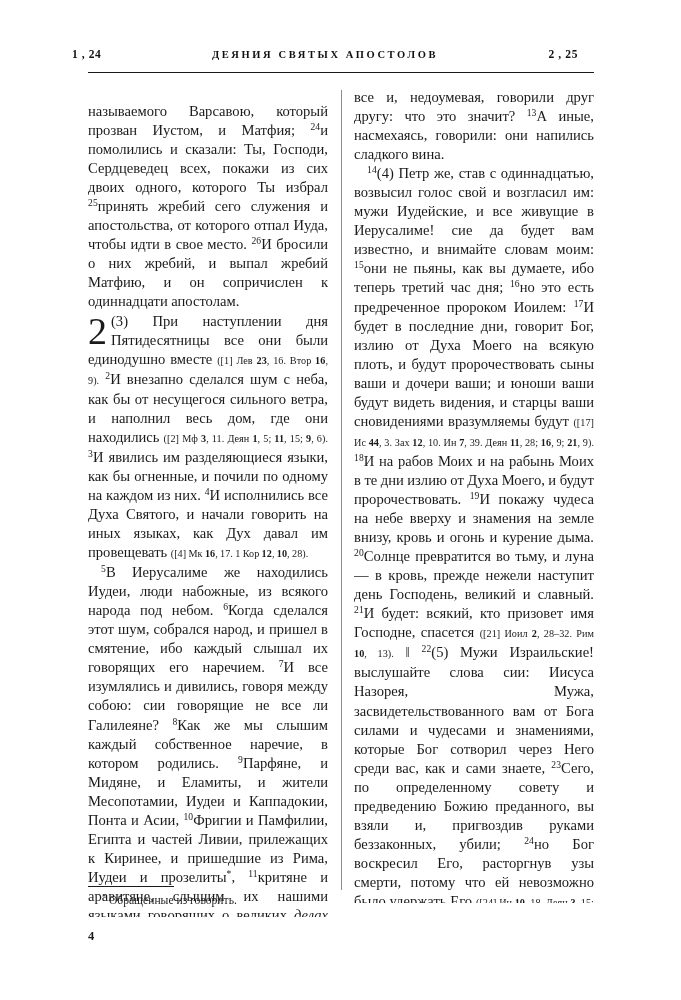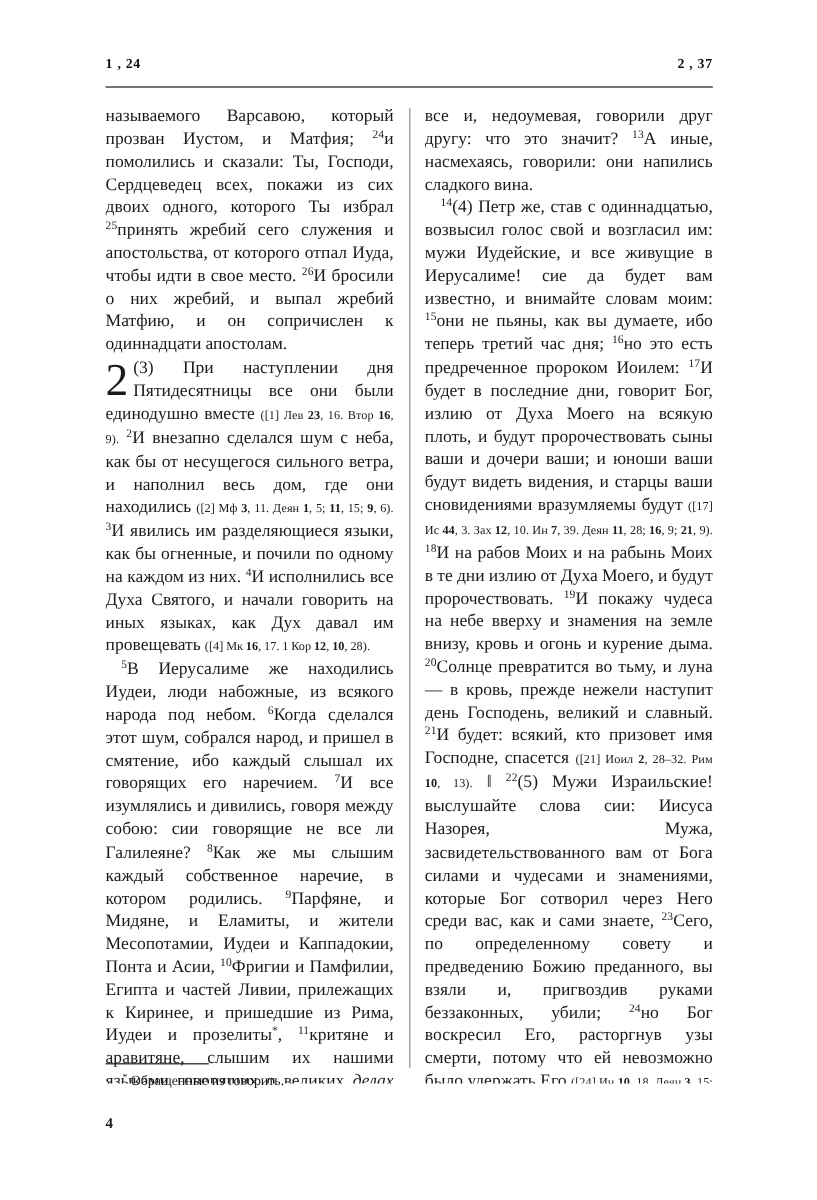--- a/index.html
+++ b/index.html
@@ -19,21 +19,21 @@
   .page {
     position: absolute;
     left: 0; top: 0;
     width: 681px;
     height: 1000px;
   }
 
   
   .runhead {
     position: absolute;
-    left: 88px;
+    left: 72px;
     top: 48px;
     width: 506px;
     height: 20px;
     display: flex;
     align-items: baseline;
     justify-content: space-between;
     font-size: 11.5px;
     font-weight: bold;
     letter-spacing: 0.4px;
     color: #111;
@@ -69,21 +69,21 @@
     width: 506px;
     height: 815px;
   }
   .col {
     position: absolute;
     top: 0;
     width: 240px;
     height: 815px;
     overflow: hidden;
   }
-  .col-left  { left: 0; }
+  .col-left  { left: 0; margin-top: 14px; }
   .col-right { left: 266px; }
 
   .divider {
     position: absolute;
     left: 253px;
     top: 2px;
     width: 1px;
     height: 800px;
     background: #8d8d8d;
   }
@@ -164,21 +164,22 @@
     color: #1a1a1a;
   }
 </style>
 </head>
 <body>
 
 <div class="page">
 
   <div class="runhead">
     <span class="side">1 , 24</span>
-    <span class="side">2 , 37</span>
+    <span class="center">ДЕЯНИЯ СВЯТЫХ АПОСТОЛОВ</span>
+    <span class="side">2 , 25</span>
   </div>
   <div class="rule"></div>
 
   <div class="columns">
     <div class="divider"></div>
 
     <div class="col col-left">
       <div class="flow">
         <p id="lp1">называемого Варсавою, который прозван Иустом, и Матфия; <sup class="v">24</sup>и помолились и сказали: Ты, Господи, Сердцеведец всех, покажи из сих двоих одного, которого Ты избрал <sup class="v">25</sup>принять жребий сего служения и апостольства, от которого отпал Иуда, чтобы идти в свое место. <sup class="v">26</sup>И бросили о них жребий, и выпал жребий Матфию, и он сопричислен к одиннадцати апостолам.</p>
         <p id="lp2"><span class="dropcap">2</span><span class="chaplbl">(3) </span>При наступлении дня Пятидесятницы все они были единодушно вместе <span class="ref">([1] Лев <b>23</b>, 16. Втор <b>16</b>, 9).</span> <sup class="v">2</sup>И внезапно сделался шум с неба, как бы от несущегося сильного ветра, и наполнил весь дом, где они находились <span class="ref">([2] Мф <b>3</b>, 11. Деян <b>1</b>, 5; <b>11</b>, 15; <b>9</b>, 6).</span> <sup class="v">3</sup>И явились им разделяющиеся языки, как бы огненные, и почили по одному на каждом из них. <sup class="v">4</sup>И исполнились все Духа Святого, и начали говорить на иных языках, как Дух давал им провещевать <span class="ref">([4] Мк <b>16</b>, 17. 1 Кор <b>12</b>, <b>10</b>, 28).</span></p>

